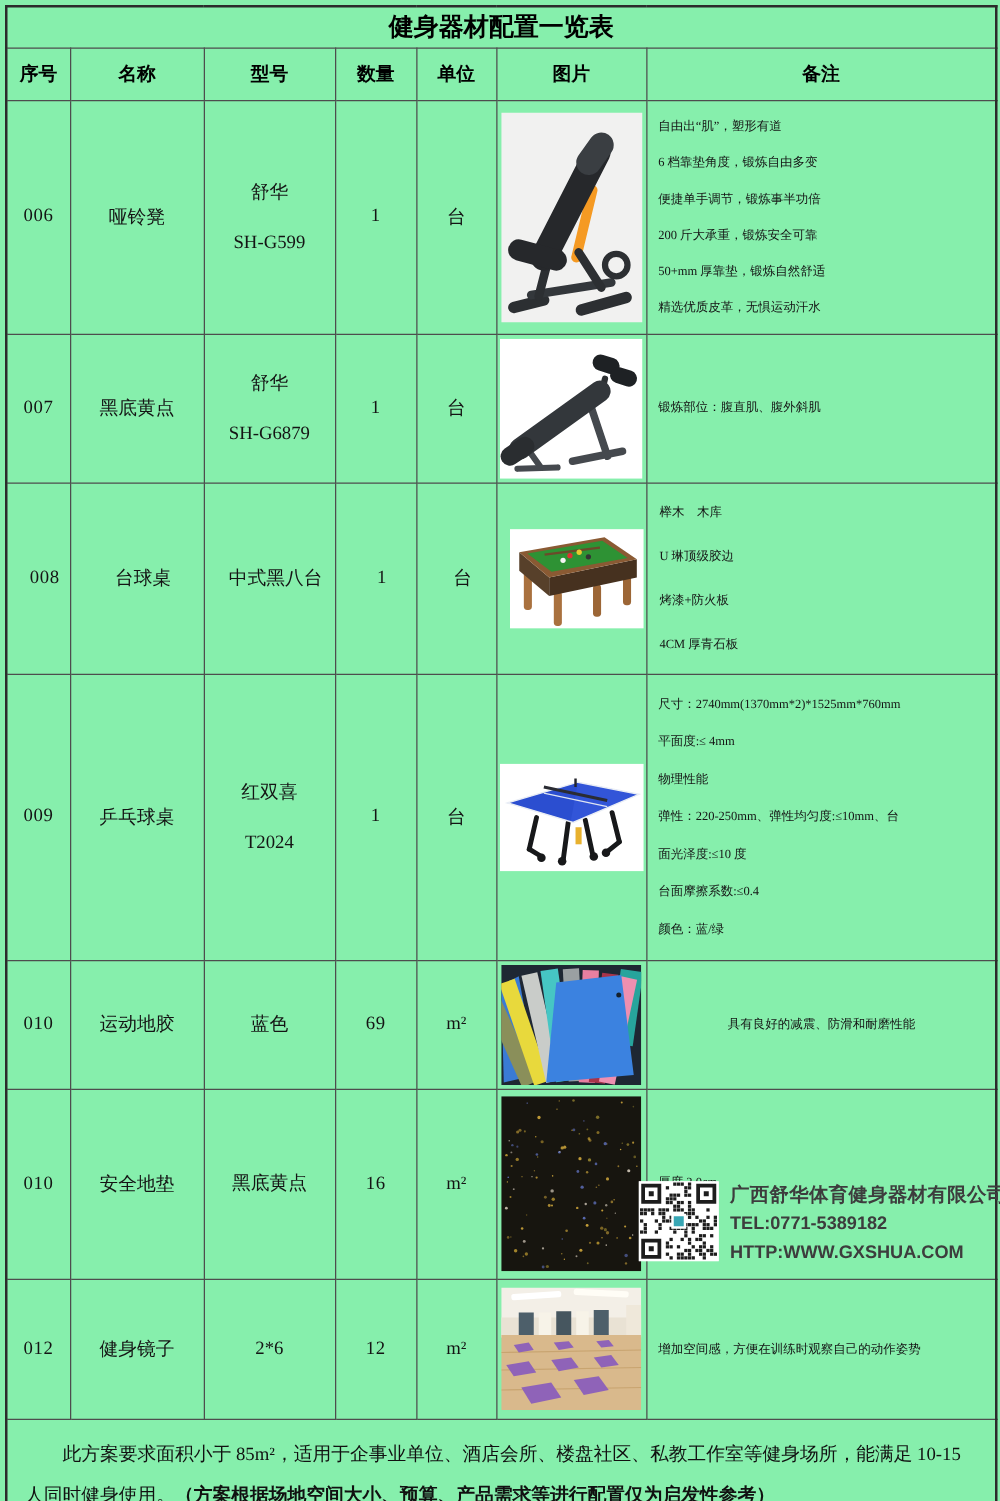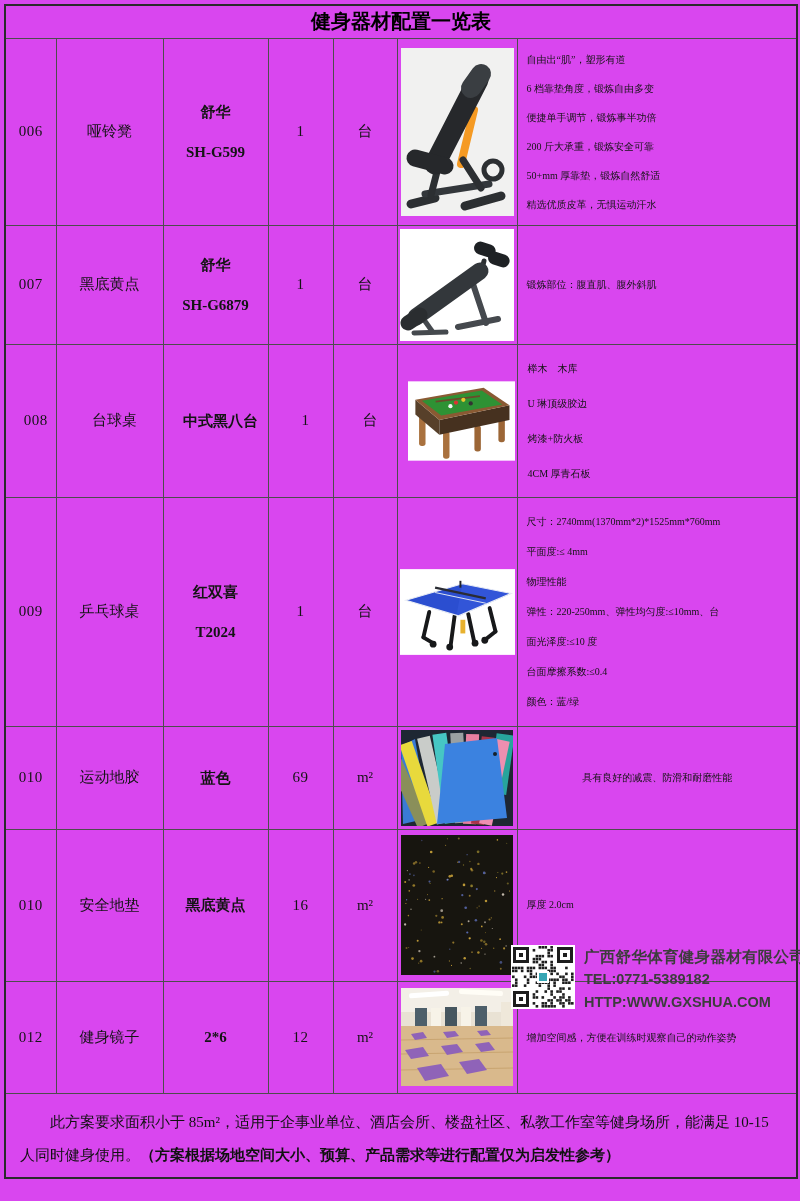--- a/index.html
+++ b/index.html
@@ -1,33 +1,33 @@
 <!DOCTYPE html>
 <html><head>
 <meta charset="utf-8">
 <style>
   * { margin:0; padding:0; box-sizing:border-box; }
   body { background:#ffffff; width:800px; height:1201px; font-family:"Liberation Serif", serif; color:#141414; }
-  .page { position:relative; width:800px; height:1201px; background:#d946ef; overflow:hidden; }
+  .page { position:relative; width:800px; height:1201px; background:#86efac; overflow:hidden; }
 
   table.cfg { position:absolute; left:4px; top:4px; width:792px; border-collapse:collapse; table-layout:fixed;
               border:2px solid #2b2b2b; }
   td { border:1px solid #4d4d4d; vertical-align:middle; text-align:center; overflow:hidden; }
 
   .title-cell { height:33px; font-family:"Liberation Sans", sans-serif; font-weight:bold; font-size:20px; color:#000; }
   .head-row td { height:42px; font-family:"Liberation Sans", sans-serif; font-weight:bold; font-size:15px; color:#000; }
 
   .r006 td { height:179px; } .r007 td { height:119px; } .r008 td { height:138px;padding-left:10px; }
   .r009 td { height:229px; } .r010 td { height:103px;text-align:center; } .r011 td { height:152px; }
   .r012 td { height:112px; }
 
   .no-cell, .qty-cell { font-size:15px; letter-spacing:0.5px;margin-left:28px; }
   .name-cell { font-size:15px; }
   .model-cell { font-size:15px; }
-  .model-cell div { line-height:40px;font-weight:bold; }
+  .model-cell div { line-height:40px; }
   .unit-cell { font-size:15px; }
 
   .img-cell { padding:2px; }
   .img-wrap { display:flex; align-items:center; justify-content:center; width:100%; height:100%; }
 
   .remark-cell { text-align:left; padding:6px 8px 6px 9px; }
   .remark-line { font-size:10px; line-height:30px; white-space:nowrap; }
   .r006 .remark-line { line-height:29px; }
   .r008 .remark-line { line-height:35px; }
   .r009 .remark-line { line-height:30px; }
@@ -57,20 +57,29 @@
       <col style="width:64px">
         <col style="width:120px">
         <col style="width:280px">
     </colgroup>
 
     <tbody>
         <tr>
       <td class="title-cell" colspan="7">健身器材配置一览表</td>
     </tr>
 
+    <tr class="head-row">
+      <td>序号</td>
+      <td>名称</td>
+      <td>型号</td>
+      <td>数量</td>
+      <td>单位</td>
+      <td>图片</td>
+      <td>备注</td>
+    </tr>
 
     <tr class="r006">
       <td class="no-cell">006</td>
       <td class="name-cell">哑铃凳</td>
       <td class="model-cell">
         <div>舒华</div>
         <div>SH-G599</div>
       </td>
       <td class="qty-cell">1</td>
       <td class="unit-cell">台</td>

